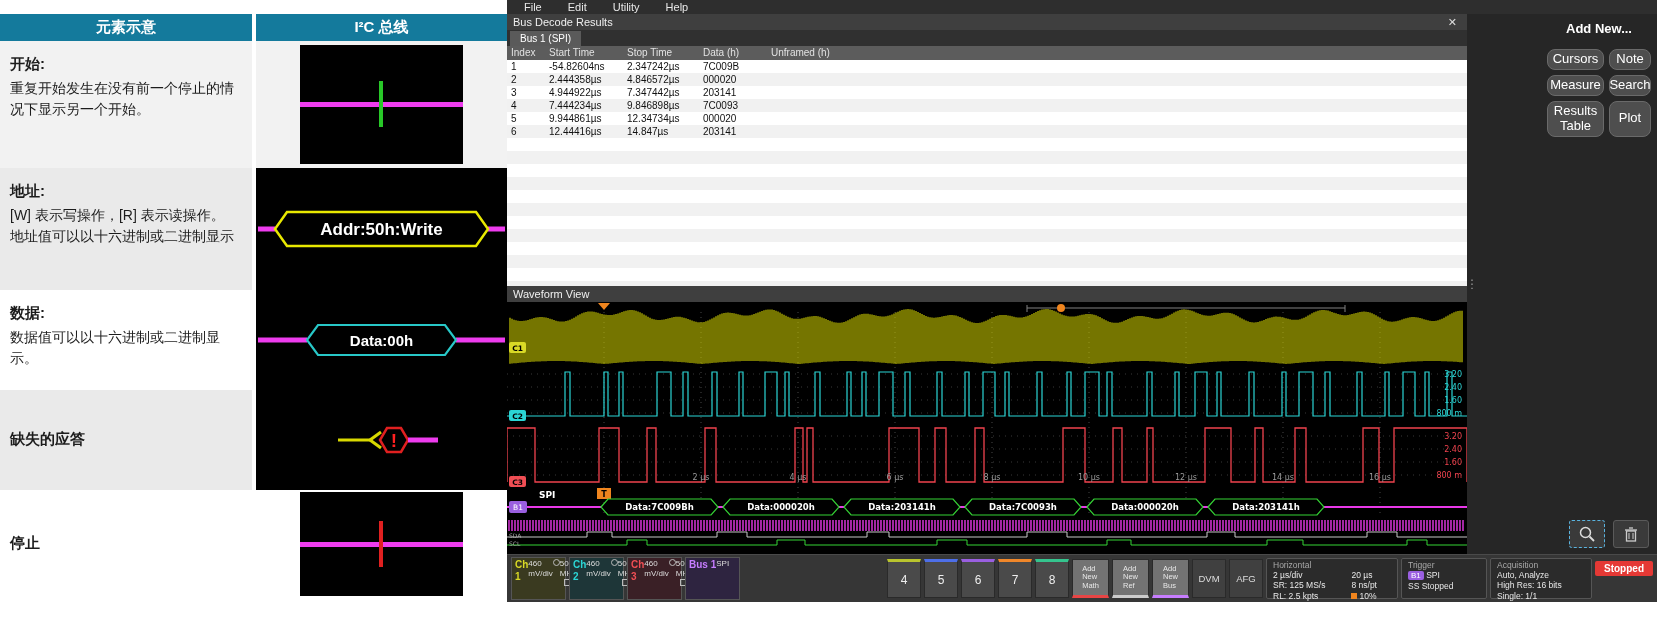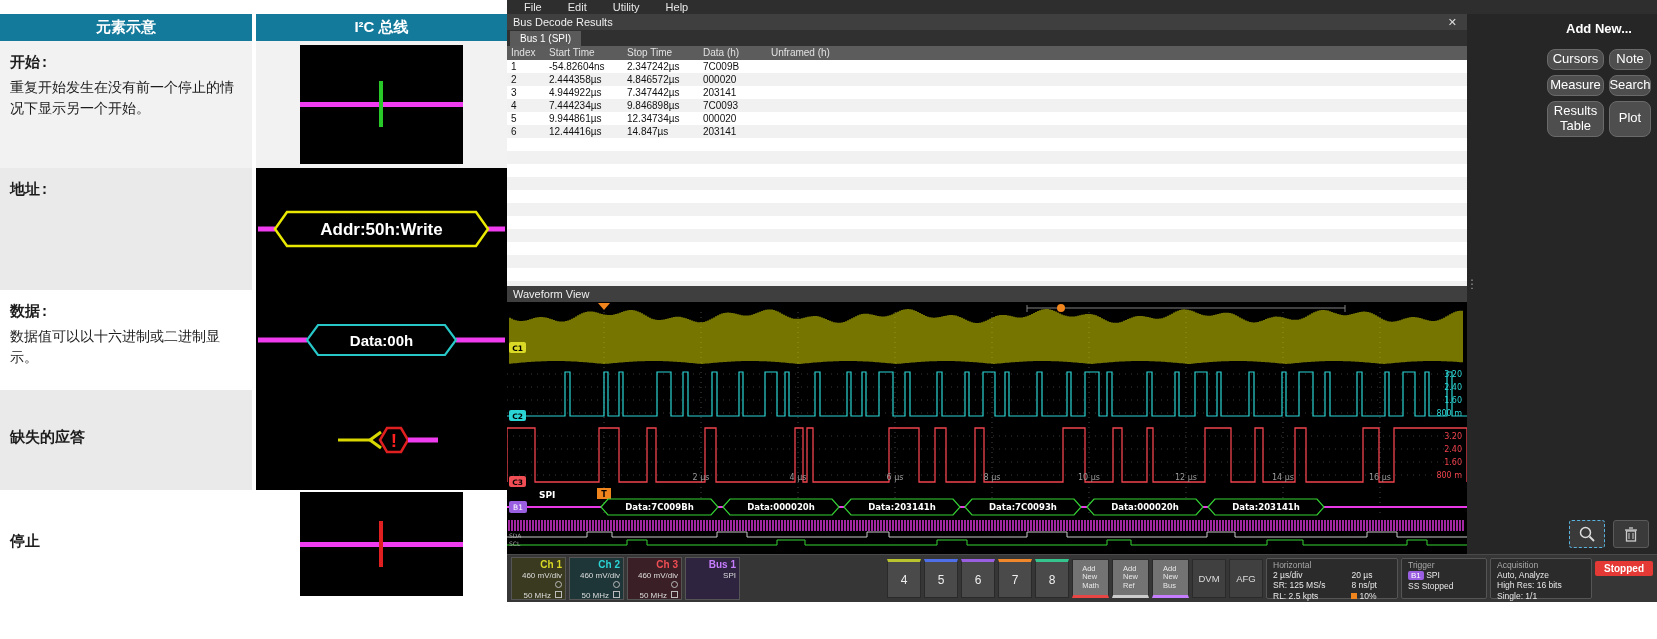--- a/index.html
+++ b/index.html
@@ -3,21 +3,21 @@
 <meta charset="utf-8">
 <style>
   *{margin:0;padding:0;box-sizing:border-box;}
   html,body{width:1657px;height:639px;background:#fff;font-family:"Liberation Sans",sans-serif;}
   .app{position:relative;width:1657px;height:639px;overflow:hidden;background:#fff;}
 
   
   .doc-panel{position:absolute;left:0;top:0;width:507px;height:602px;background:#fff;padding-top:14px;}
   .doc-grid{display:grid;grid-template-columns:252px 251px;grid-template-rows:27px 127px 122px 100px 100px 108px;column-gap:4px;}
   .doc-header{background:#147a9c;color:#fff;font-weight:bold;font-size:15px;display:flex;align-items:center;justify-content:center;}
-  .doc-text{padding:12px 14px 0 10px;font-size:14px;color:#1c1c1c;line-height:1.5;display:flex;flex-direction:column;font-family:Liberation Mono, monospace;}
+  .doc-text{padding:12px 14px 0 10px;font-size:14px;color:#1c1c1c;line-height:1.5;display:flex;flex-direction:column;}
   .doc-text.vcenter{justify-content:center;padding-top:0;}
   .doc-title{font-weight:bold;font-size:15px;margin-bottom:2px;}
   .doc-desc{font-size:14px;}
   .sym-cell{display:flex;align-items:center;justify-content:center;}
   .sym-box{background:#000;display:flex;align-items:center;justify-content:center;}
   .sym-box.full{width:100%;height:100%;}
 
   
   .scope{position:absolute;left:507px;top:0;width:1150px;height:602px;background:#262626;display:flex;flex-direction:column;}
   .menubar{height:14px;background:#2e2e2e;display:flex;align-items:center;padding-left:4px;}
@@ -46,21 +46,21 @@
   .sb-title{color:#fff;font-size:13px;font-weight:bold;text-align:center;margin:3px 0 13px;}
   .sb-grid{display:grid;grid-template-columns:57px 42px;gap:5px;}
   .sb-btn{background:#4e4e4e;border:1px solid #6a6a6a;border-radius:8px;color:#fff;font-size:13px;min-height:20px;display:flex;align-items:center;justify-content:center;text-align:center;white-space:pre-line;line-height:1.15;padding:2px 1px;cursor:pointer;}
   .sb-bottom{margin-top:auto;display:flex;gap:8px;align-self:flex-end;padding-right:2px;}
   .tool-btn{width:36px;height:28px;background:#3a3a3a;border:1px solid #5a5a5a;border-radius:3px;display:flex;align-items:center;justify-content:center;cursor:pointer;}
   .tool-btn.sel{border:1px dashed #5ab4e0;}
 
   
   .bottombar{height:48px;background:#363636;border-top:1px solid #4a4a4a;display:flex;align-items:stretch;gap:3px;padding:2px 4px;}
   #bb-dyn{display:contents;}
-  .chbadge{width:55px;border:1px solid #555;padding:1px 3px;font-size:8px;color:#ddd;display:flex;flex-direction:column;line-height:1.22;cursor:pointer;align-items:flex-end;}
+  .chbadge{width:55px;border:1px solid #555;padding:1px 3px;font-size:8px;color:#ddd;display:flex;flex-direction:row;line-height:1.22;cursor:pointer;}
   .chbadge .nm{font-size:10px;font-weight:bold;}
   .circ{display:inline-block;width:7px;height:7px;border:1px solid #bbb;border-radius:50%;}
   .bwic{display:inline-block;width:7px;height:7px;border:1px solid #bbb;margin-left:4px;}
   .numbtn{width:34px;margin-top:2px;margin-bottom:2px;background:#4a4a4a;border:1px solid #2a2a2a;border-top:3px solid #888;color:#eee;font-size:12px;display:flex;align-items:center;justify-content:center;cursor:pointer;}
   .addbtn{width:37px;margin:2px 0;background:#737373;border:1px solid #2a2a2a;border-bottom:3px solid #888;color:#e8e8e8;font-size:7.5px;line-height:1.15;display:flex;align-items:center;justify-content:center;text-align:left;cursor:pointer;}
   .miscbtn{width:34px;margin:2px 0;background:#404040;border:1px solid #2a2a2a;color:#ddd;font-size:9.5px;display:flex;align-items:center;justify-content:center;cursor:pointer;}
   .panel{background:#2b2b2b;border:1px solid #555;border-radius:2px;padding:1px 6px;font-size:8.5px;color:#e8e8e8;line-height:1.2;margin:1px 0;}
   .panel .ttl{color:#a8a8a8;}
   .hpanel{width:132px;}
   .hgrid{display:grid;grid-template-columns:auto auto;column-gap:12px;}
@@ -86,20 +86,21 @@
         <div class="sym-cell" style="background: rgb(242, 242, 242);">
           <div class="sym-box" style="width: 163px; height: 119px;">
             <svg width="163" height="119" viewBox="0 0 163 119">
               <rect x="0" y="57" width="163" height="5" fill="#ee3cee"></rect>
               <rect x="79" y="36" width="4" height="46" fill="#28c828"></rect>
             </svg>
           </div>
         </div>
         <div class="doc-text" style="background: rgb(234, 234, 234);">
           <div class="doc-title">地址:</div>
+          <div class="doc-desc">[W] 表示写操作，[R] 表示读操作。地址值可以以十六进制或二进制显示</div>
         </div>
         <div class="sym-cell" style="background: rgb(234, 234, 234);">
           <div class="sym-box full">
             <svg width="247" height="122" viewBox="0 0 247 122">
               <line x1="0" y1="61" x2="17" y2="61" stroke="#ee3cee" stroke-width="5"></line>
               <line x1="230" y1="61" x2="247" y2="61" stroke="#ee3cee" stroke-width="5"></line>
               <polygon points="29,44 218,44 230,61 218,78 29,78 17,61" fill="#000" stroke="#e8e800" stroke-width="2.5"></polygon>
               <text x="123.5" y="67" text-anchor="middle" fill="#fff" font-size="17" font-weight="bold">Addr:50h:Write</text>
             </svg>
           </div>

